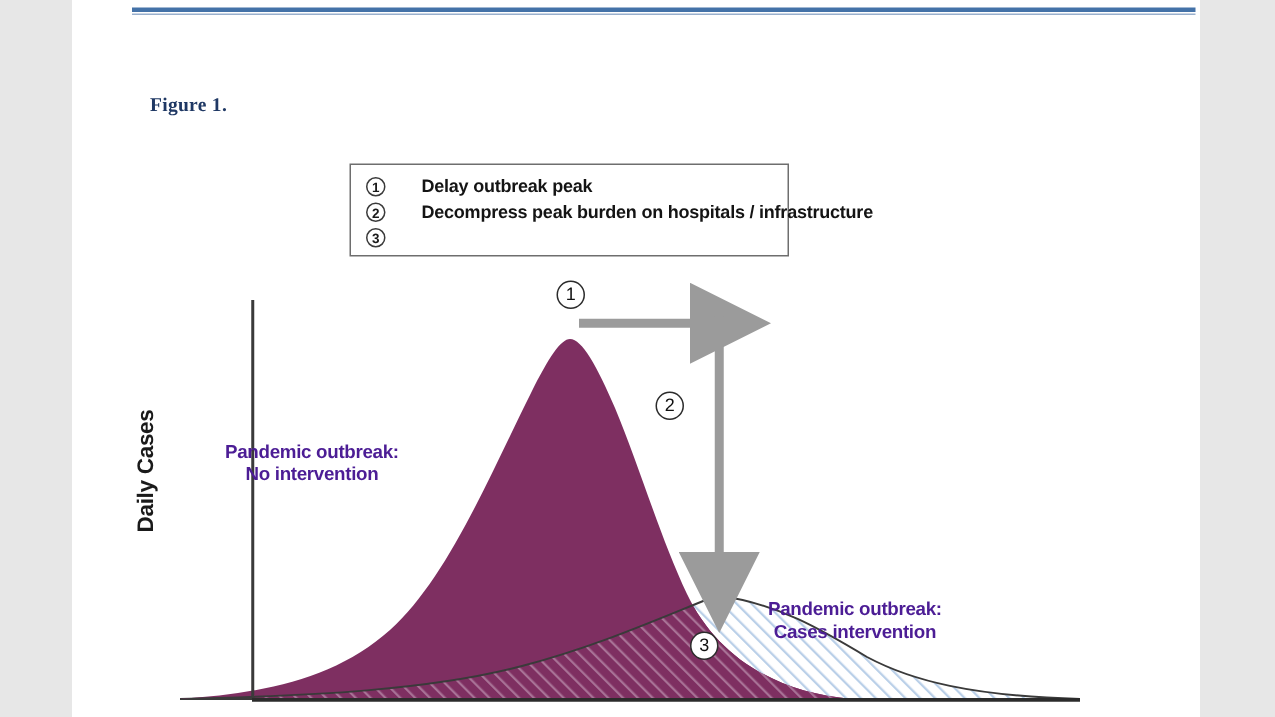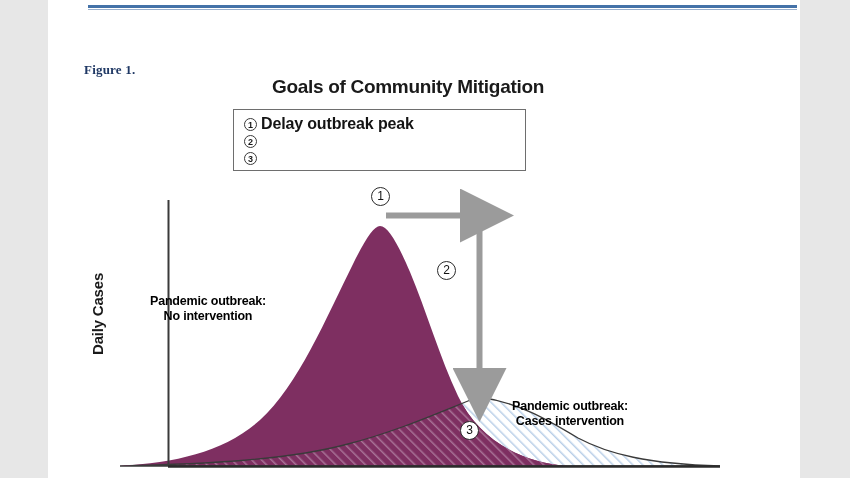--- a/index.html
+++ b/index.html
@@ -18,21 +18,21 @@
     position:absolute;left:40px;top:5px;
     width:709px;height:3px;
     background:#4472a8;
   }
   #top-rule-thin{
     position:absolute;left:40px;top:9px;
     width:709px;height:1px;
     background:#9ab0cd;
   }
   #fig-label{
-    position:absolute;left:36px;top:62px;
+    position:absolute;left:52px;top:62px;
     font-family:"Liberation Serif",serif;
     font-weight:bold;font-size:13px;
     color:#1f3864;letter-spacing:.2px;
     white-space:nowrap;
   }
   #chart-title{
     position:absolute;left:190px;top:76px;
     width:340px;text-align:center;
     font-family:"Liberation Sans",sans-serif;
     font-weight:bold;font-size:19px;
@@ -52,36 +52,36 @@
     height:16px;margin-bottom:1px;
   }
   .goal-num{
     width:13px;height:13px;
     border:1px solid #3a3a3a;border-radius:50%;
     font-size:9px;line-height:13px;text-align:center;
     color:#1a1a1a;font-weight:bold;
     flex:0 0 auto;box-sizing:border-box;
   }
   .goal-text{
-    margin-left:4px;font-size:16px;font-weight:bold;
+    margin-left:24px;font-size:12px;font-weight:bold;
     color:#141414;letter-spacing:-.15px;white-space:nowrap;
   }
   #plot{
     position:absolute;left:0;top:0;
     width:752px;height:478px;
   }
   #ylabel{
     position:absolute;left:41px;top:355px;
     transform:rotate(-90deg);transform-origin:0 0;
     font-size:15px;font-weight:bold;color:#1a1a1a;
     letter-spacing:-.2px;white-space:nowrap;
   }
   .curve-label{
     position:absolute;
-    font-size:12.5px;font-weight:bold;color:#000000;
+    font-size:12.5px;font-weight:bold;color:#4c1d95;
     text-align:center;line-height:15px;
     letter-spacing:-.2px;white-space:nowrap;
   }
   #label-no{left:102px;top:294px;}
   #label-with{left:464px;top:399px;}
   .marker{
     position:absolute;
     width:19px;height:19px;border-radius:50%;
     border:1.2px solid #2b2b2b;background:#ffffff;
     font-size:12px;line-height:17px;text-align:center;
@@ -95,29 +95,29 @@
 </head>
 <body>
 
 <div id="page">
 
   <div id="top-rule"></div>
   <div id="top-rule-thin"></div>
 
   <div id="fig-label">Figure 1.</div>
 
-  <div id="chart-title">Goals of Community Mitigation</div>
 
   <div id="goals-box">
     <div class="goal-row">
       <span class="goal-num">1</span>
       <span class="goal-text">Delay outbreak peak</span>
     </div>
     <div class="goal-row">
       <span class="goal-num">2</span>
+      <span class="goal-text">Decompress peak burden on hospitals / infrastructure</span>
     </div>
     <div class="goal-row">
       <span class="goal-num">3</span>
     </div>
   </div>
 
   <svg id="plot" viewBox="0 0 752 478">
     <defs>
       <pattern id="hatchBlue" width="7" height="7" patternTransform="rotate(-45)" patternUnits="userSpaceOnUse">
         <rect width="7" height="7" fill="#ffffff"></rect>

